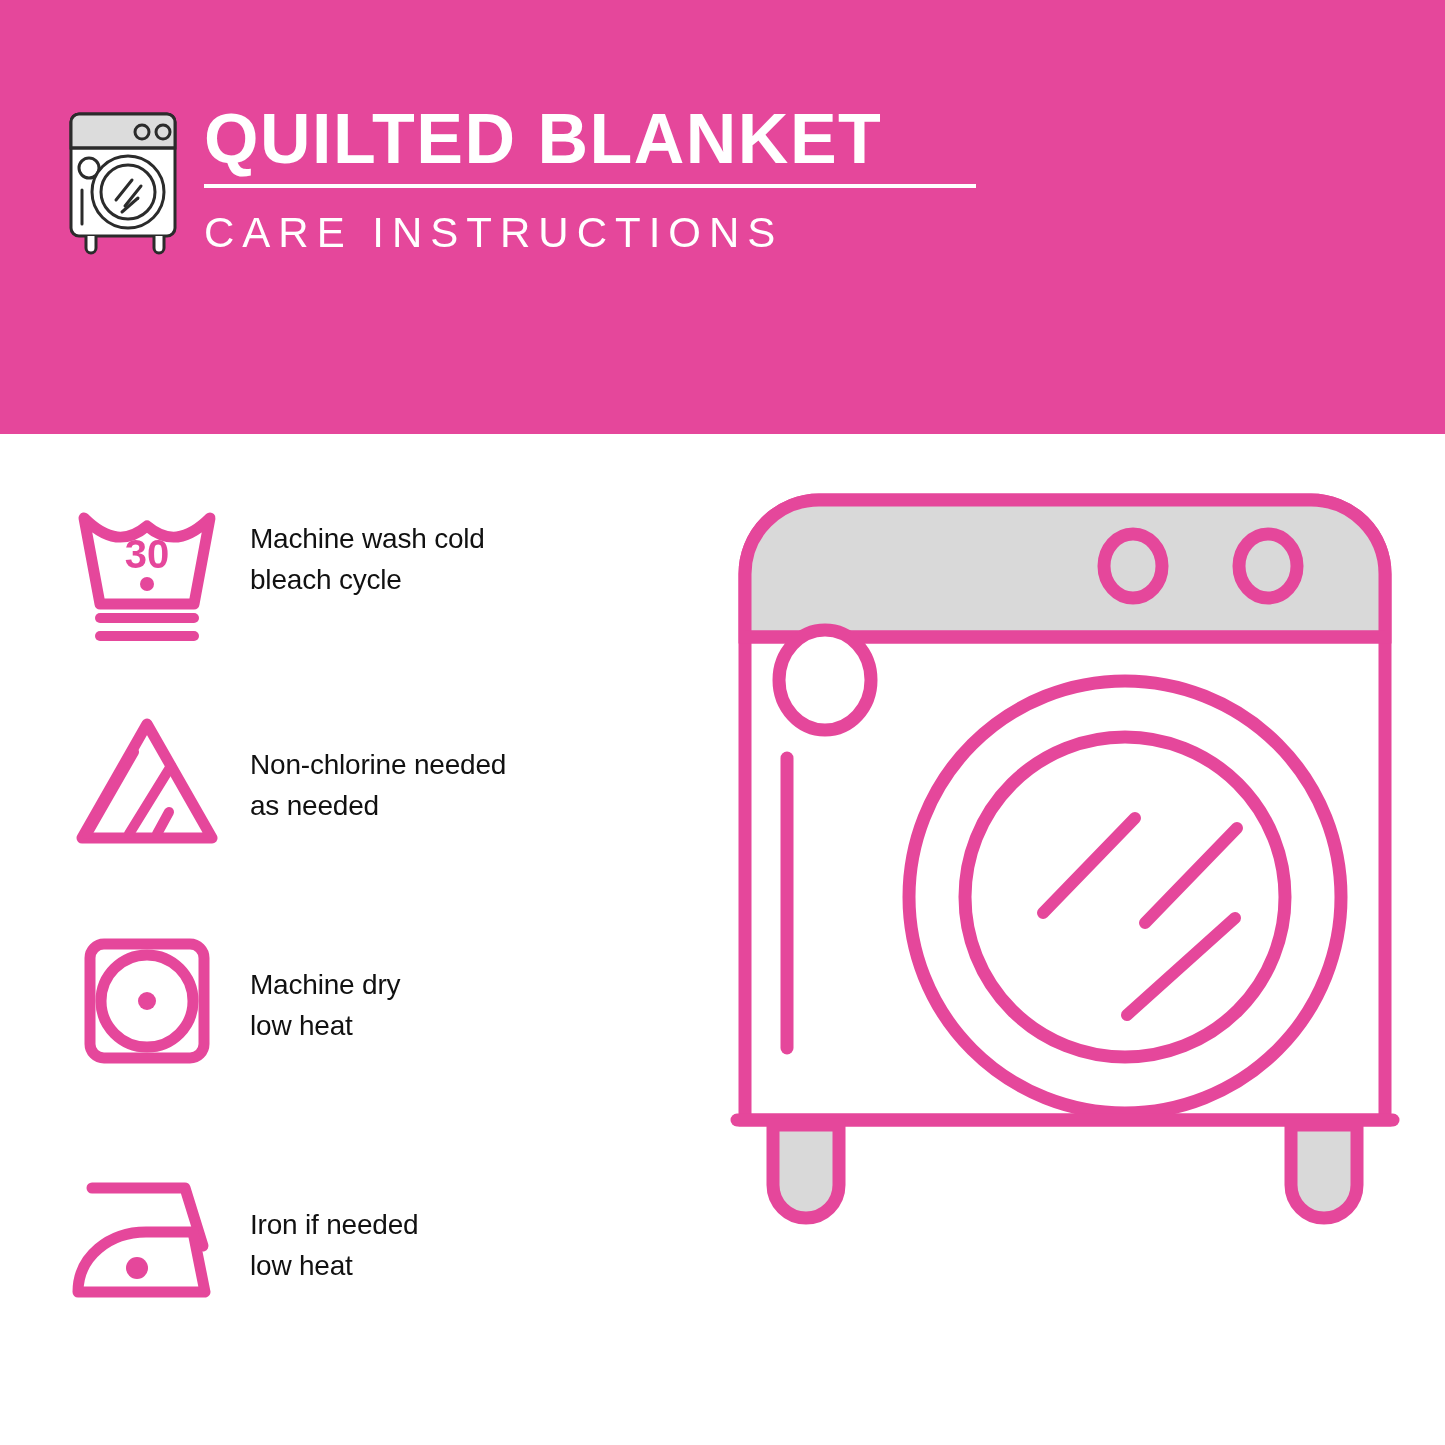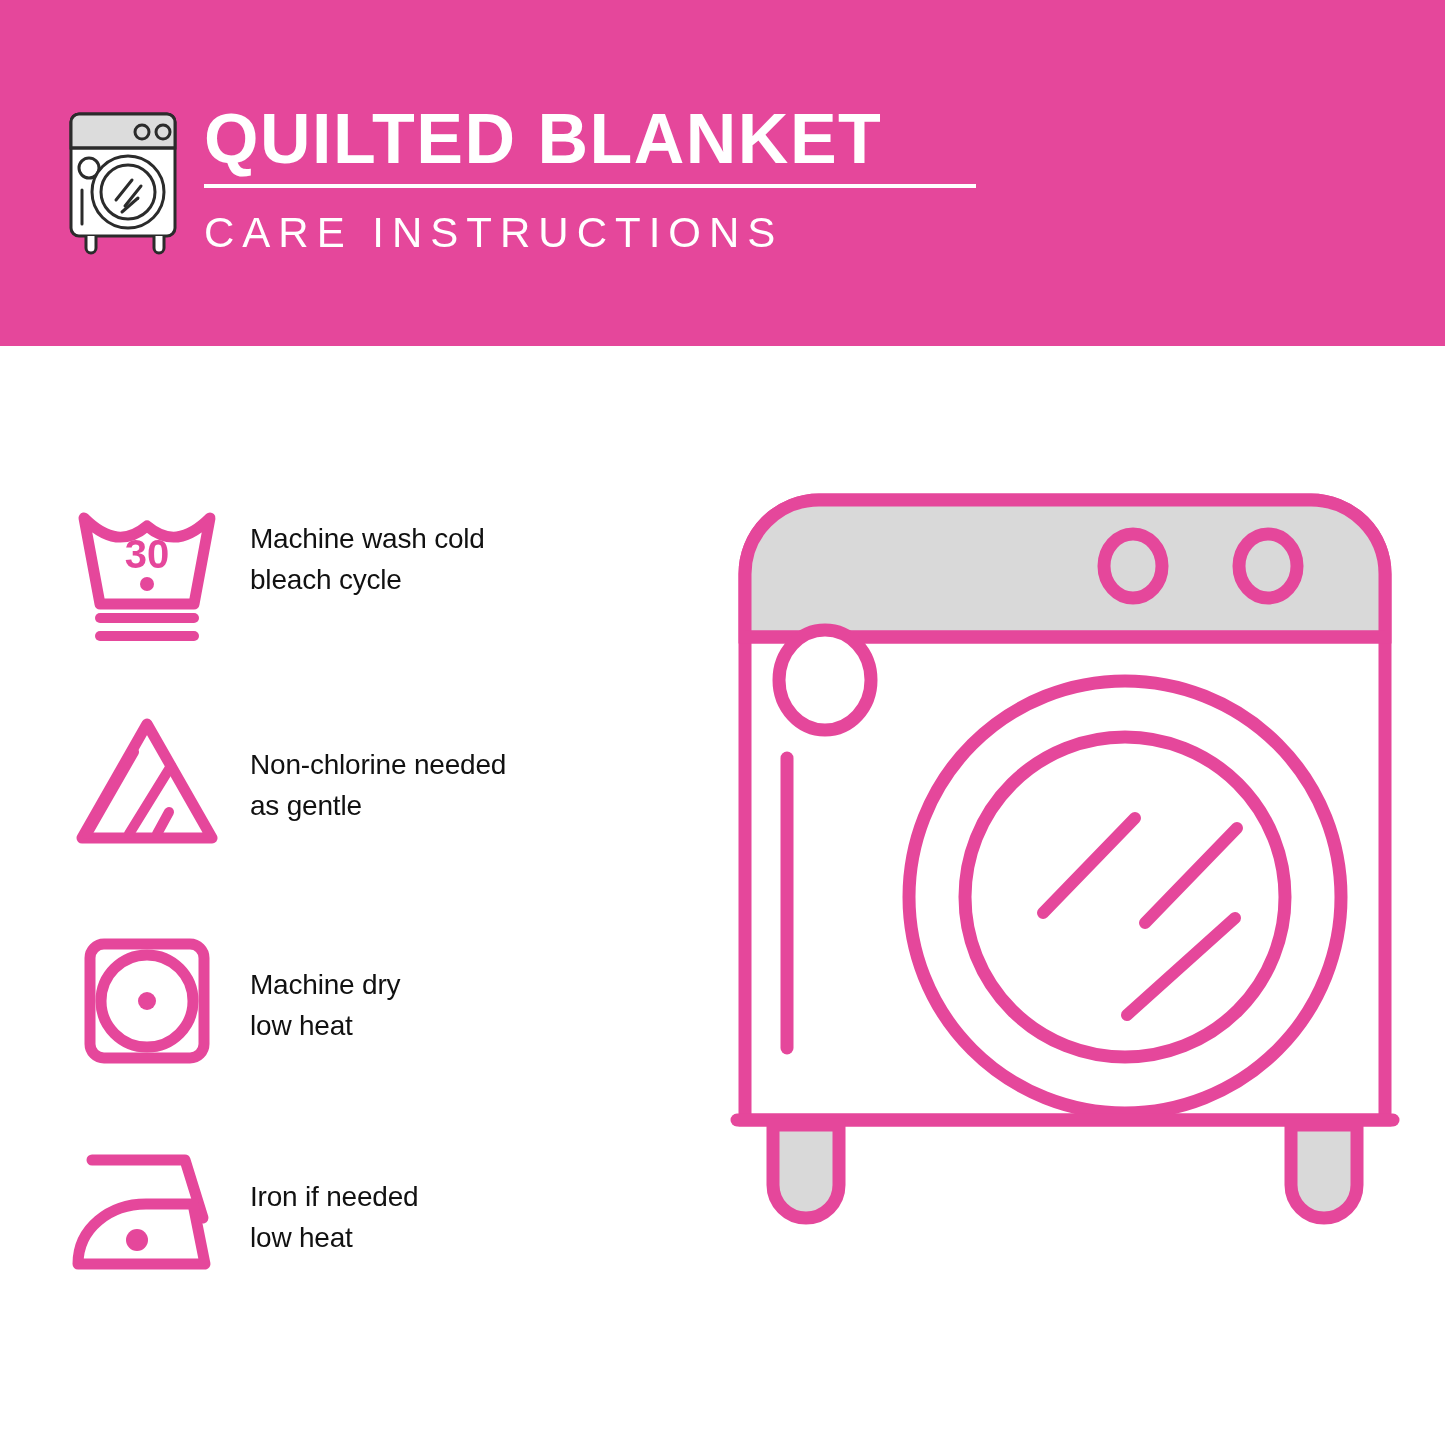--- a/index.html
+++ b/index.html
@@ -19,21 +19,21 @@
     height: 1445px;
     background: #ffffff;
   }
 
   
   .header {
     position: absolute;
     left: 0;
     top: 0;
     width: 1445px;
-    height: 346px;
+    height: 434px;
     background: #e5479b;
   }
   .header-logo {
     position: absolute;
     left: 62px;
     top: 106px;
     width: 128px;
     height: 150px;
   }
   .header-text {
@@ -79,21 +79,21 @@
   .care-row {
     position: absolute;
     left: 62px;
     width: 630px;
     display: flex;
     align-items: flex-start;
   }
   .care-row.r1 { top: 150px; }
   .care-row.r2 { top: 360px; }
   .care-row.r3 { top: 580px; }
-  .care-row.r4 { top: 790px; }
+  .care-row.r4 { top: 818px; }
 
   .care-symbol {
     flex: 0 0 auto;
     width: 170px;
     height: 150px;
     display: flex;
     align-items: flex-start;
     justify-content: center;
   }
   .care-text {
@@ -185,21 +185,21 @@
       <div class="care-symbol">
         <svg viewBox="0 0 170 150" width="170" height="150" aria-hidden="true">
           <path d="M85 18 L150 132 L20 132 Z" fill="none" stroke="#e5479b" stroke-width="11" stroke-linejoin="round"></path>
           <line x1="72" y1="46" x2="25" y2="128" stroke="#e5479b" stroke-width="10" stroke-linecap="round"></line>
           <line x1="107" y1="106" x2="95" y2="128" stroke="#e5479b" stroke-width="10" stroke-linecap="round"></line>
           <line x1="109" y1="60" x2="67" y2="128" stroke="#e5479b" stroke-width="10" stroke-linecap="round"></line>
         </svg>
       </div>
       <div class="care-text">
         <span class="care-text-line">Non-chlorine needed</span>
-        <span class="care-text-line">as gentle</span>
+        <span class="care-text-line">as needed</span>
       </div>
     </div>
 
     <div class="care-row r3">
       <div class="care-symbol">
         <svg viewBox="0 0 170 150" width="170" height="150" aria-hidden="true">
           <rect x="28" y="18" width="114" height="114" rx="14" ry="14" fill="none" stroke="#e5479b" stroke-width="11"></rect>
           <circle cx="85" cy="75" r="46" fill="none" stroke="#e5479b" stroke-width="11"></circle>
           <circle cx="85" cy="75" r="9" fill="#e5479b"></circle>
         </svg>

